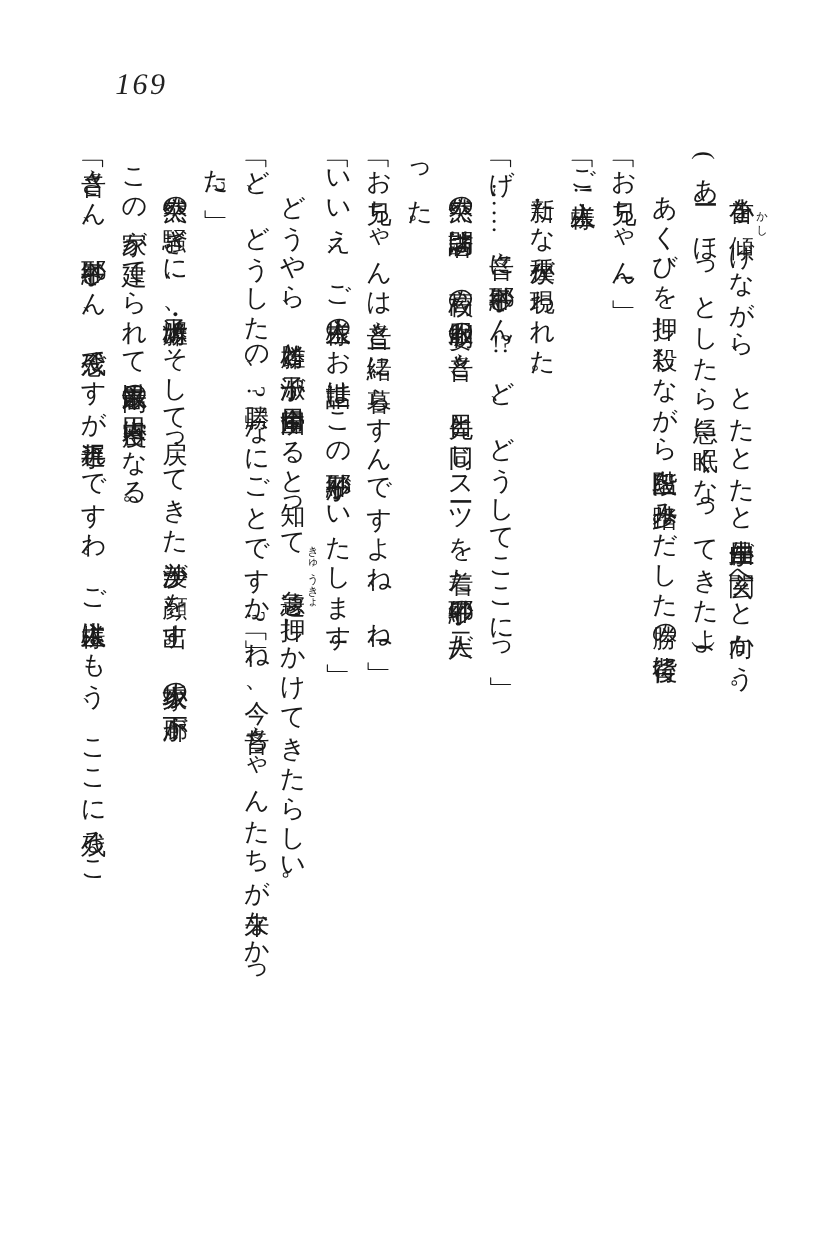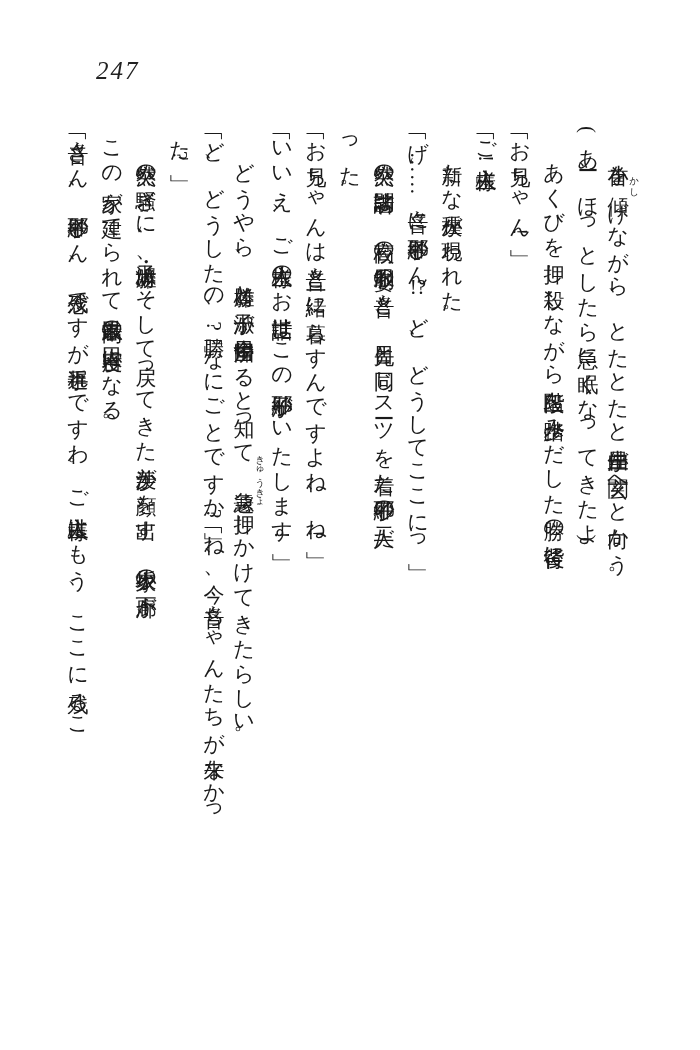--- a/index.html
+++ b/index.html
@@ -55,21 +55,21 @@
   }
   .tcy {
     text-combine-upright: all;
     letter-spacing: 0;
   }
 </style>
 </head>
 <body>
 
 <div class="page">
-  <div class="pagenum">247</div>
+  <div class="pagenum">169</div>
   <div class="text-block" id="text-block">
       <div class="line indent">小首を<ruby>傾<rt>かし</rt></ruby>げながら、とたとたと由佳里が玄関へと向かう。</div>
       <div class="line">(あー、ほっとしたら急に眠くなってきたよ)</div>
       <div class="line indent">あくびを押し殺しながら階段を一歩踏みだした勝の背後に、</div>
       <div class="line">「お兄ちゃん!」</div>
       <div class="line">「ご主人様!」</div>
       <div class="line indent">新たな火種が現われた。</div>
       <div class="line">「げ……音々に紗耶子さん<span class="tcy">!?</span> ど、どうしてここにっ」</div>
       <div class="line indent">突然の訪問者は、高校の制服姿の音々と、先日と同じスーツを着た紗耶子の二人だ</div>
       <div class="line">った。</div>

